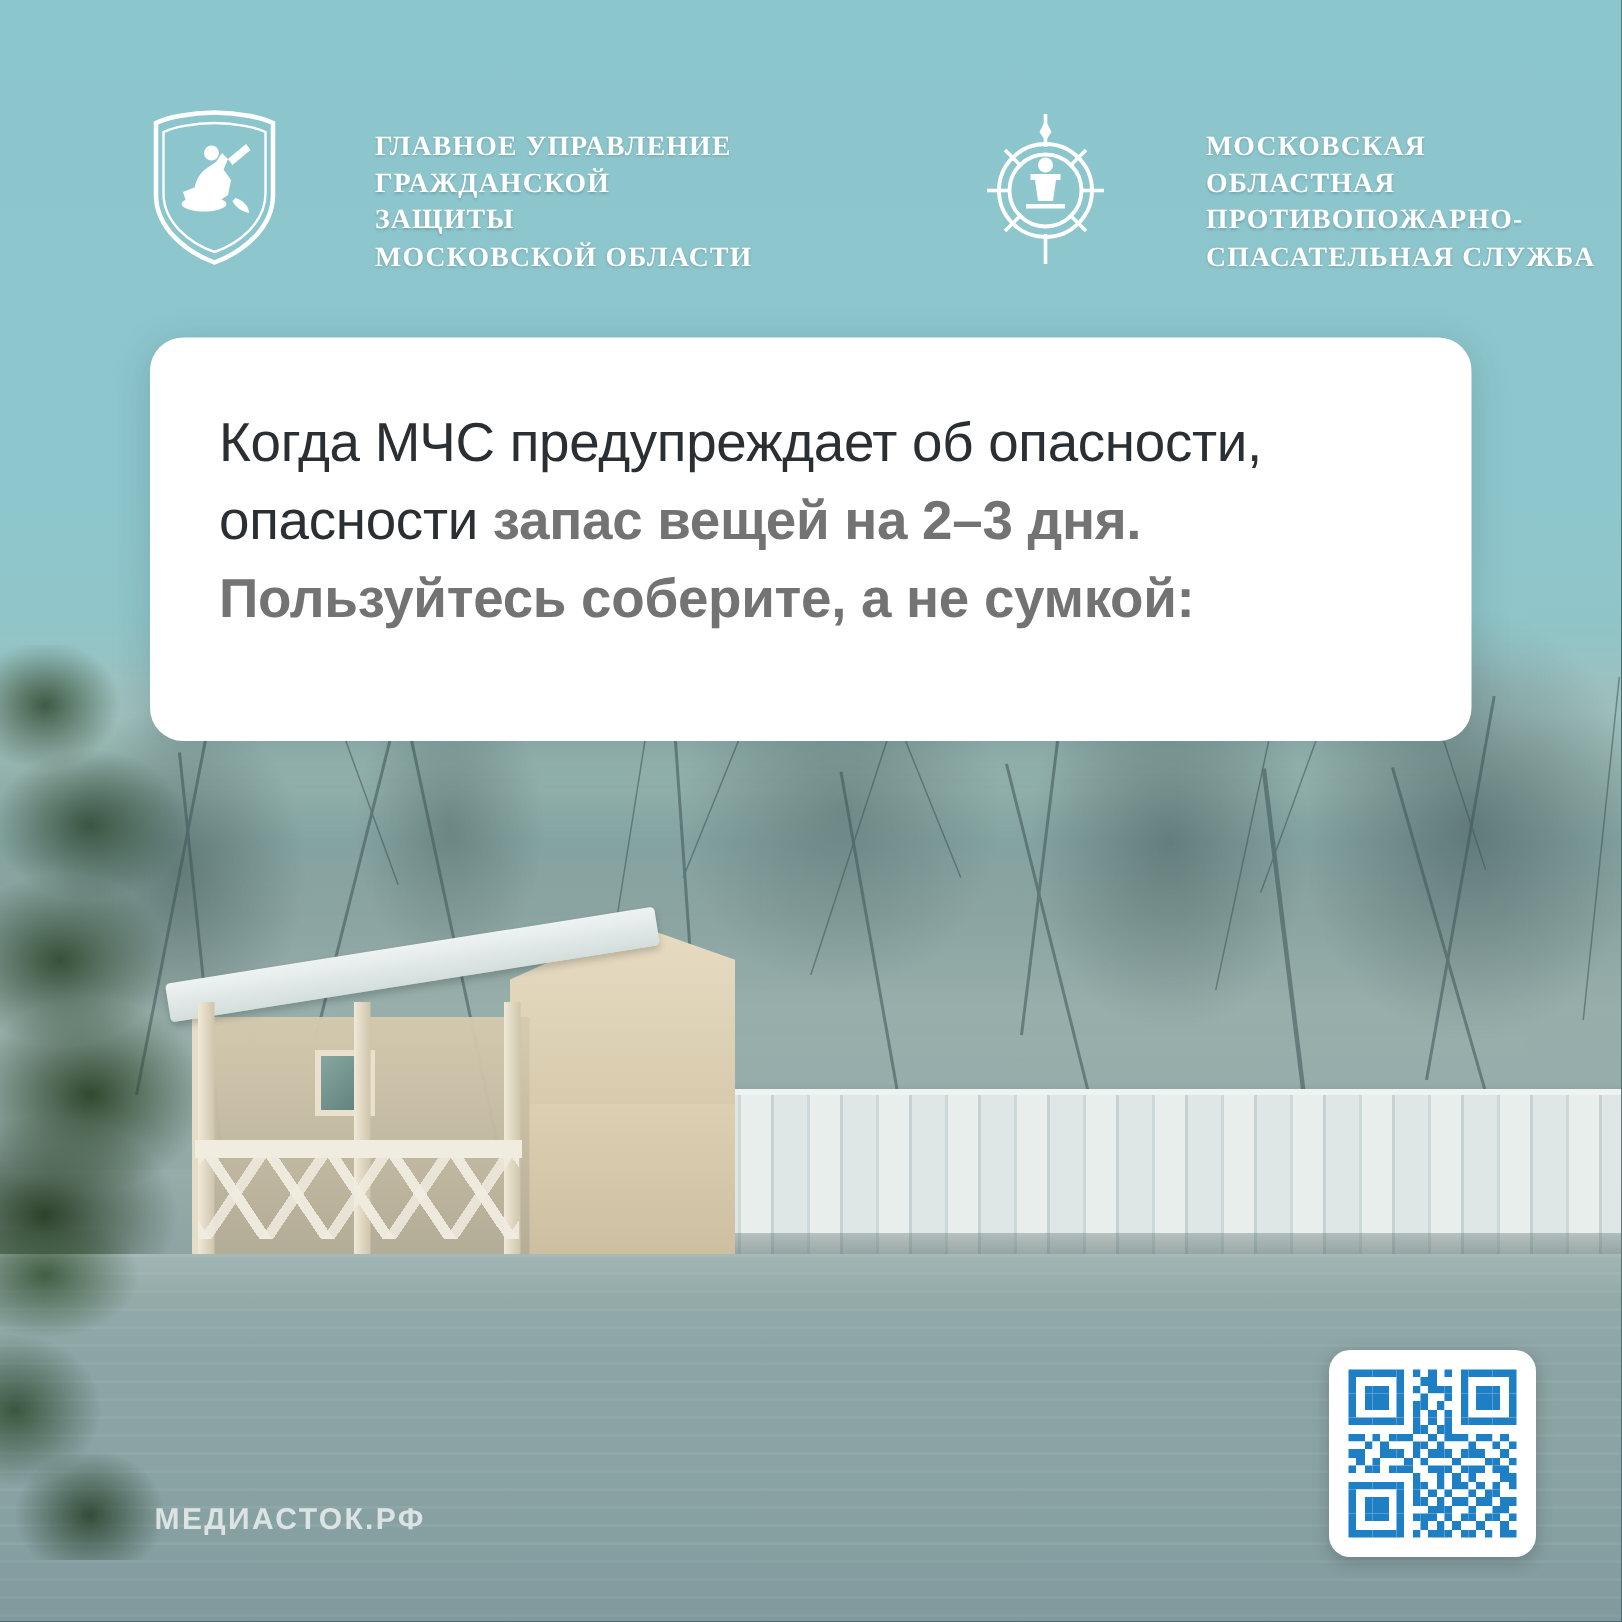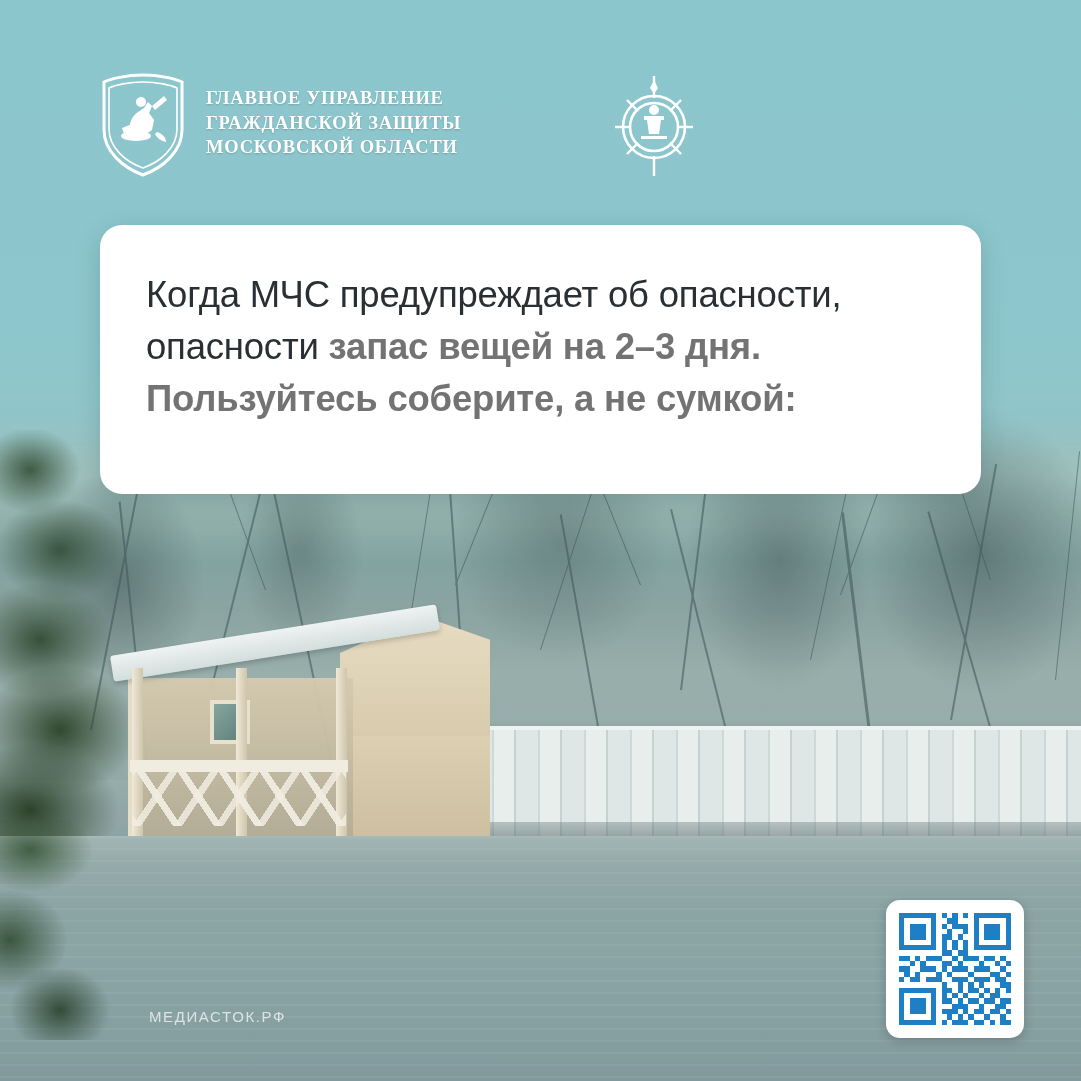--- a/index.html
+++ b/index.html
@@ -228,20 +228,21 @@
     color: #ffffff;
     font-size: 18.5px;
     font-weight: bold;
     line-height: 1.33;
     letter-spacing: .8px;
     font-family: "Liberation Serif", serif;
     text-transform: uppercase;
     padding-top: 14px;
     white-space: pre-line;
     text-shadow: 0 1px 2px rgba(0,0,0,.18);
+    margin-left: 44px;
   }
 
   
   .card {
     position: absolute;
     left: 100px;
     top: 225px;
     width: 881px;
     height: 269px;
     background: #ffffff;
@@ -257,24 +258,23 @@
     letter-spacing: -0.2px;
   }
   .card-text b { font-weight: bold; color: #737373; }
 
   
   .watermark {
     position: absolute;
     left: 103px;
     bottom: 56px;
     color: rgba(255,255,255,.70);
-    font-size: 15px;
-    font-weight: normal;
+    font-size: 20px;
+    font-weight: bold;
     letter-spacing: 1.6px;
-    margin-left: 46px;
   }
 
   
   .qr-card {
     position: absolute;
     right: 57px;
     bottom: 43px;
     width: 138px;
     height: 138px;
     background: #ffffff;
@@ -390,20 +390,23 @@
           </g>
           <g fill="#ffffff">
             <path d="M43 8 l4 8 l-4 6 l-4 -6 z"></path>
             <path d="M33 44 h20 v4 h-20 z"></path>
             <path d="M36 48 h14 l-2 14 h-10 z"></path>
             <circle cx="43" cy="38" r="5"></circle>
             <path d="M30 64 h26 v3 h-26 z"></path>
           </g>
         </svg>
       </div>
+      <div class="org-text">МОСКОВСКАЯ ОБЛАСТНАЯ
+ПРОТИВОПОЖАРНО-
+СПАСАТЕЛЬНАЯ СЛУЖБА</div>
     </div>
   </div>
 
   <div class="card">
     <div class="card-text">
       <span>Когда МЧС предупреждает об опасности,</span><br>
       <span>опасности </span><b>запас вещей на 2–3 дня.</b><br>
       <b>Пользуйтесь соберите, а не сумкой:</b><br>
     </div>
   </div>

